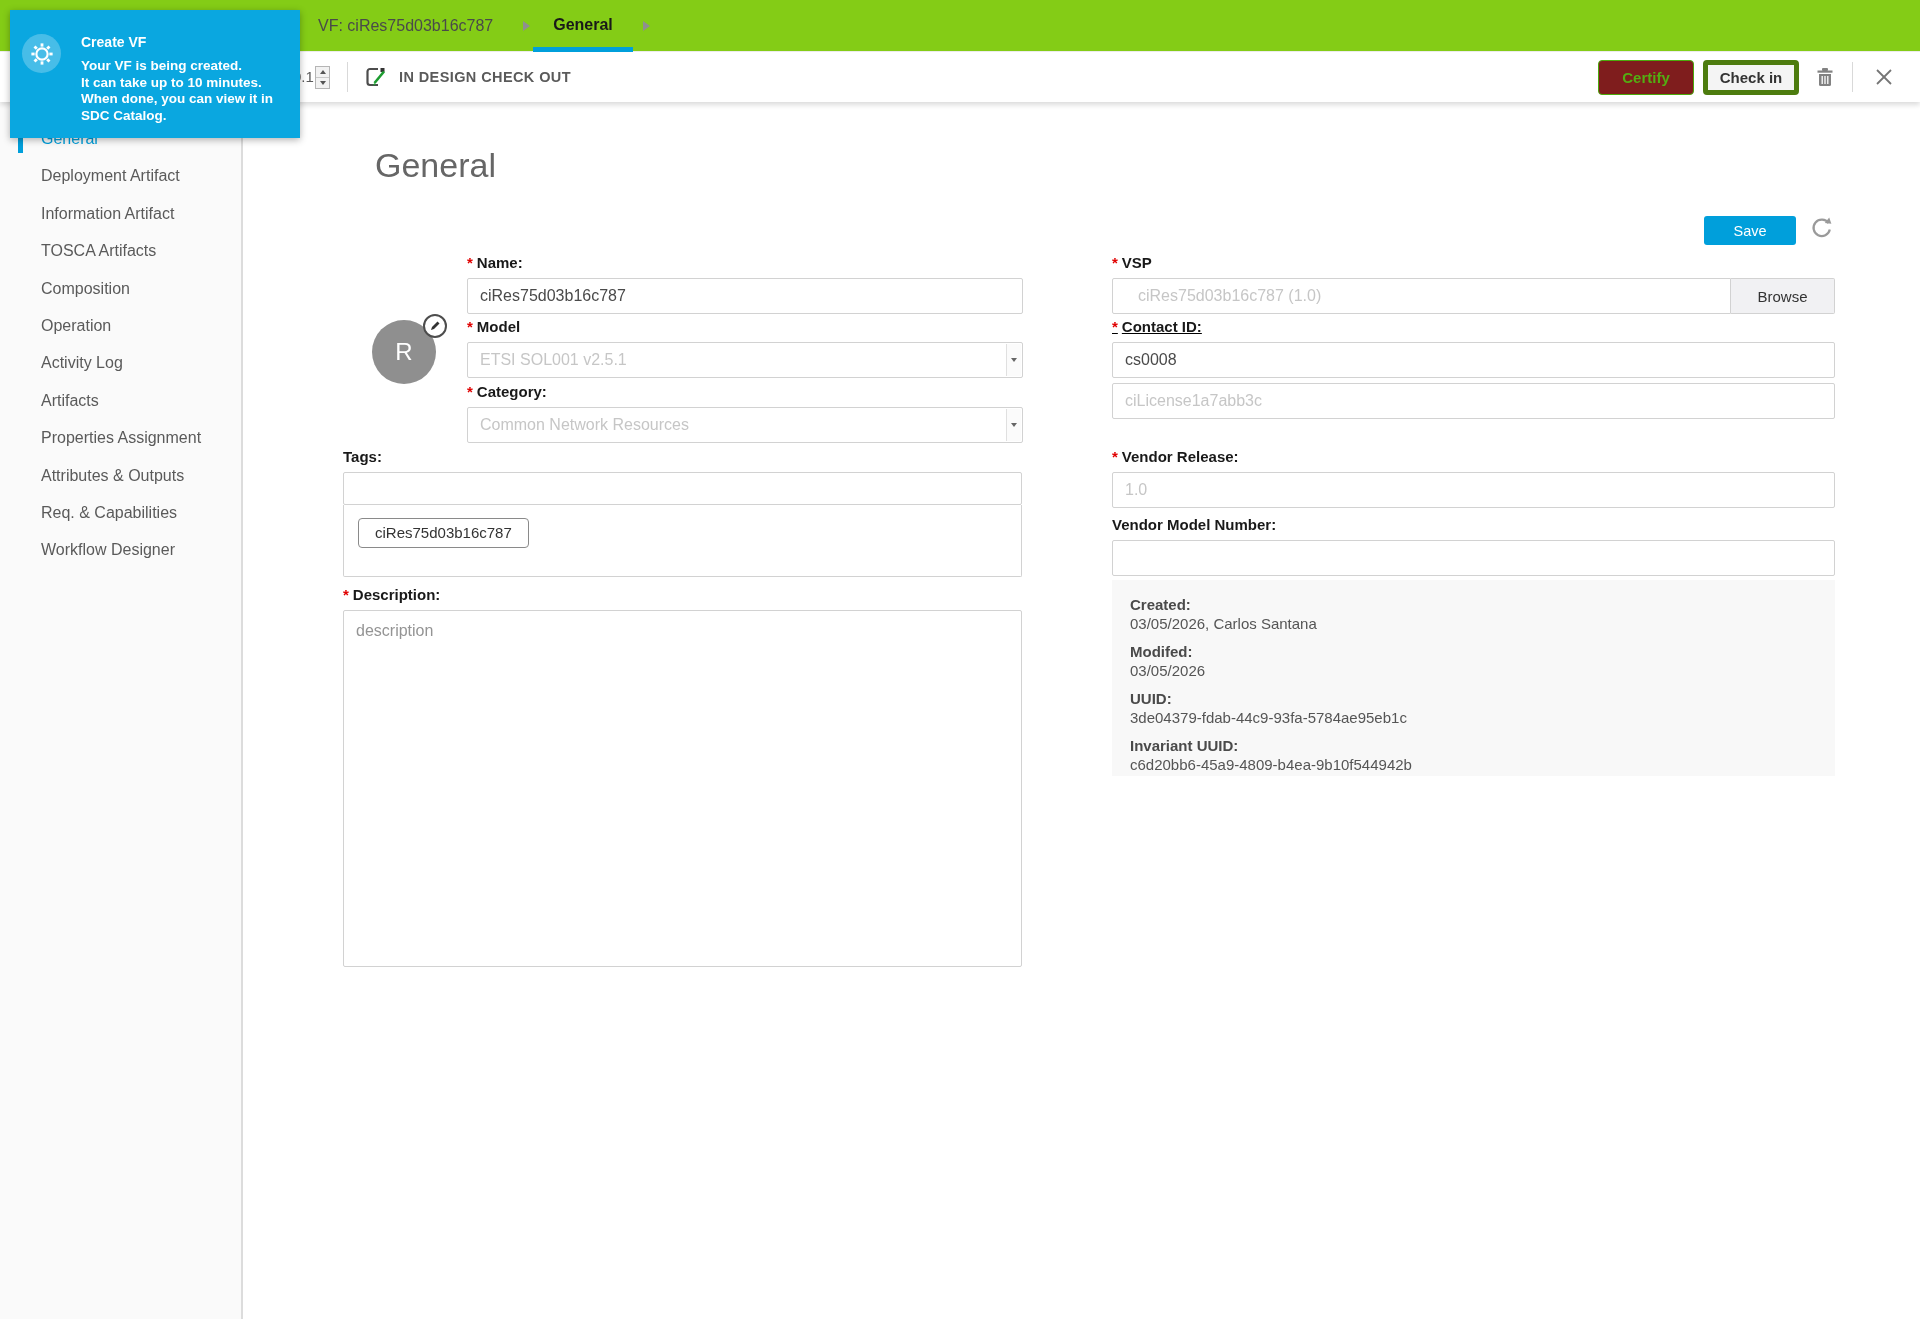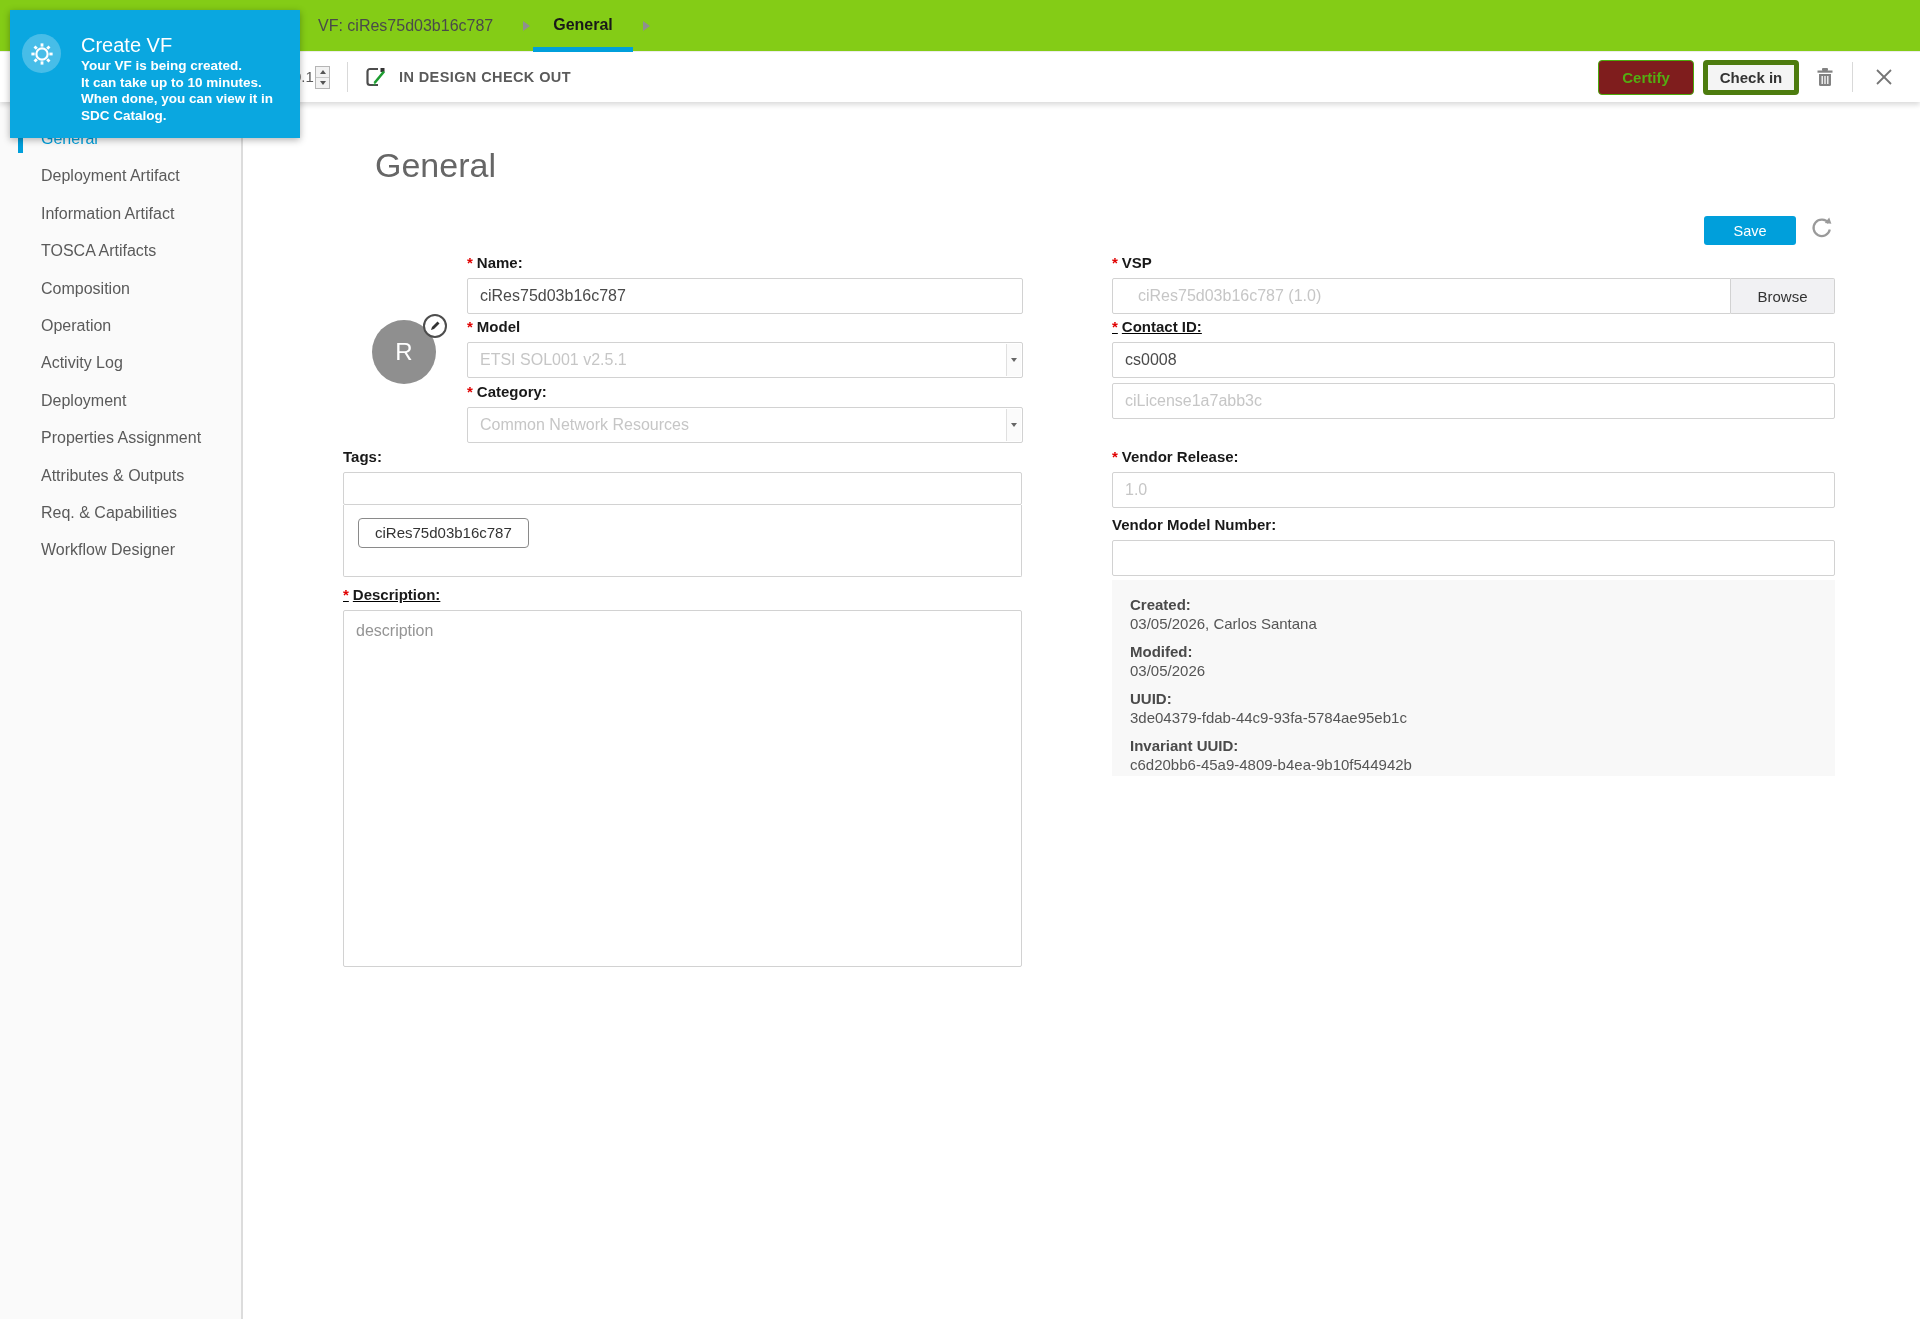--- a/index.html
+++ b/index.html
@@ -39,21 +39,21 @@
   .btn-checkin { left:1703px; background:#f4f4f4; border:5px solid #4d7c0f; color:#333; font-weight:600; }
   .icon-btn { position:absolute; cursor:pointer; background:none; border:none; }
   .trash-btn { left:1814px; top:14px; }
   .close-btn { left:1874px; top:15px; }
 
   
   .toast { position:absolute; left:10px; top:10px; width:290px; height:128px; background:#0aa7e0;
            z-index:10; box-shadow:0 2px 7px rgba(0,0,0,.3); color:#fff; }
   .toast-icon-wrap { position:absolute; left:12px; top:24px; width:39px; height:39px; border-radius:50%;
                      background:rgba(255,255,255,.25); display:flex; align-items:center; justify-content:center; }
-  .toast-title { position:absolute; left:71px; top:24px; font-size:20px; font-weight:400; }
+  .toast-title { position:absolute; left:71px; top:24px; font-size:14px; font-weight:700; }
   .toast-body { position:absolute; left:71px; top:48px; font-size:13.5px; font-weight:600;
                 line-height:16.5px; white-space:pre-line; }
 
   
   .sidebar { position:absolute; top:102px; left:0; bottom:0; width:243px; background:#fafafa;
              border-right:2px solid #dcdcdc; z-index:1; }
   .menu { padding-top:18px; }
   .menu-item { position:relative; height:37.4px; line-height:37.4px; padding-left:41px;
                font-size:16px; color:#5a5a5a; cursor:pointer; white-space:nowrap; }
   .menu-item.active { color:#009fdb; }
@@ -111,21 +111,21 @@
              padding:15px 0 0 18px; }
   .meta-entry { margin-bottom:9px; line-height:19px; }
   .meta-label { font-size:15px; font-weight:700; color:#4a4a4a; }
   .meta-value { font-size:15px; color:#555; }
 
   
   .c-name   { left:222px; top:152px; width:556px; }
   .c-model  { left:222px; top:216px; width:556px; }
   .c-cat    { left:222px; top:281px; width:556px; }
   .c-tags   { left:98px;  top:346px; width:679px; }
-  .c-desc   { left:98px;  top:484px; width:679px;text-decoration:underline; }
+  .c-desc   { left:98px;  top:484px; width:679px; }
   .c-vsp    { left:867px; top:152px; width:723px; }
   .c-contact{ left:867px; top:216px; width:723px;text-decoration:underline; }
   .c-vname  { left:867px; top:281px; width:723px; }
   .c-vrel   { left:867px; top:346px; width:723px; }
   .c-vmod   { left:867px; top:414px; width:723px; }
 </style>
 </head>
 <body>
 
 <div class="tab-bar">
@@ -204,21 +204,21 @@
 
 <div class="sidebar">
   <div class="menu">
     <div class="menu-item active">General</div>
     <div class="menu-item">Deployment Artifact</div>
     <div class="menu-item">Information Artifact</div>
     <div class="menu-item">TOSCA Artifacts</div>
     <div class="menu-item">Composition</div>
     <div class="menu-item">Operation</div>
     <div class="menu-item">Activity Log</div>
-    <div class="menu-item">Deployment</div>
+    <div class="menu-item">Artifacts</div>
     <div class="menu-item">Properties Assignment</div>
     <div class="menu-item">Attributes &amp; Outputs</div>
     <div class="menu-item">Req. &amp; Capabilities</div>
     <div class="menu-item">Workflow Designer</div>
   </div>
 </div>
 
 <div class="main">
   <div class="page-title">General</div>
 

